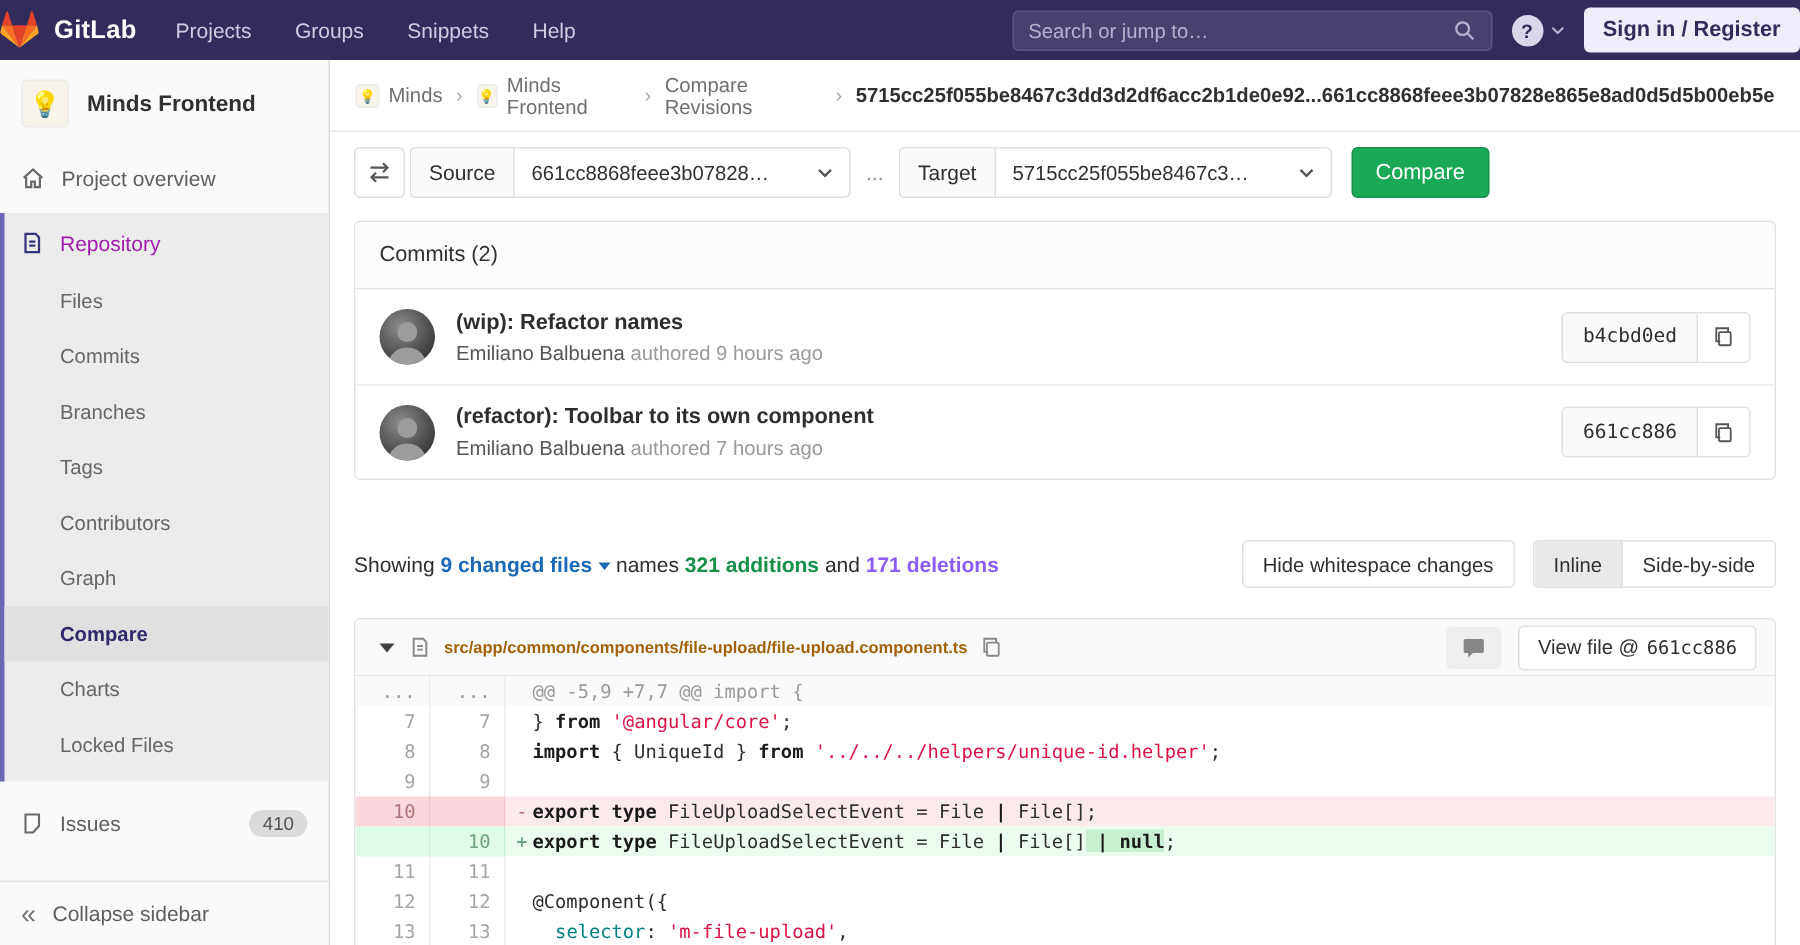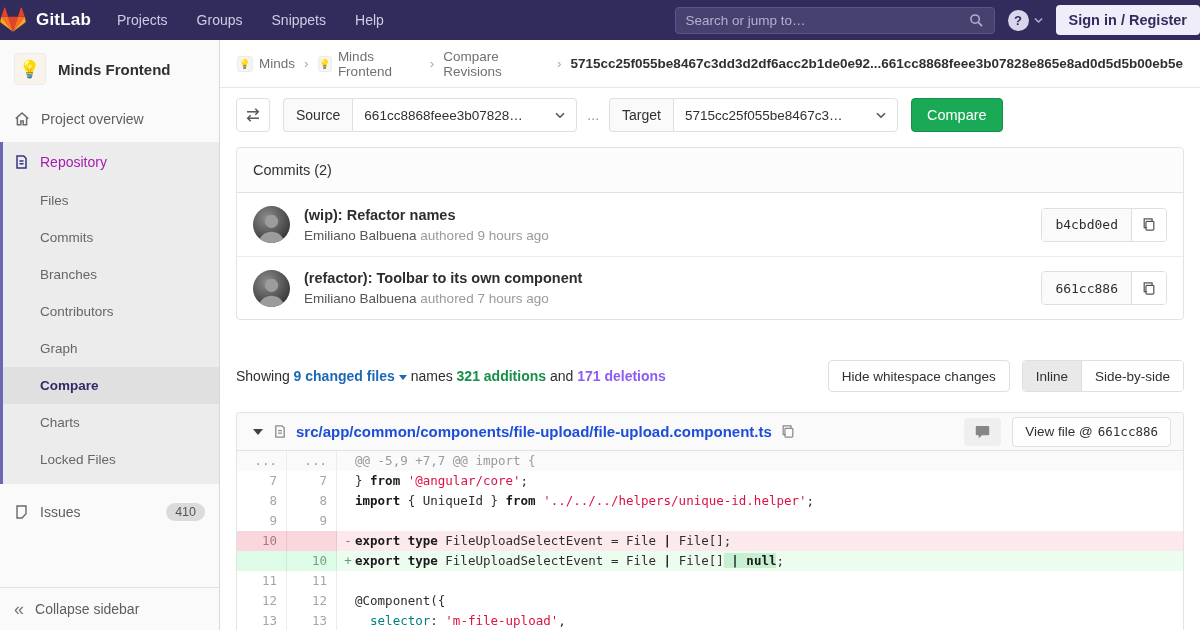--- a/index.html
+++ b/index.html
@@ -47,21 +47,21 @@
   .crumb { display:flex; align-items:center; gap:6px; cursor:pointer; }
   .crumb-avatar { width:16px; height:16px; border-radius:3px; background:#f8f4ec; border:1px solid #ececec; font-size:9px; display:flex; align-items:center; justify-content:center; }
   .crumb-sep { color:#a8a8a8; margin:0 9px; }
   .crumb-current { color:#303030; font-weight:600; }
 
   .content { flex:1; padding:10px 16px 0; overflow:hidden; }
 
   
   .compare-form { display:flex; align-items:center; height:34px; }
   .swap-btn { width:34px; height:34px; border:1px solid #dfdfdf; border-radius:4px; background:#fff; display:flex; align-items:center; justify-content:center; cursor:pointer; }
-  .form-group { display:flex; margin-left:13px; height:34px; }
+  .form-group { display:flex; margin-left:3px; height:34px; }
   .group-label { background:#fafafa; border:1px solid #dfdfdf; border-right:none; border-radius:4px 0 0 4px; padding:0 12px; display:flex; align-items:center; font-size:14px; color:#303030; }
   .ref-dropdown { width:225px; border:1px solid #dfdfdf; border-radius:0 4px 4px 0; background:#fff; display:flex; align-items:center; justify-content:space-between; padding:0 11px; font-size:13.5px; color:#303030; cursor:pointer; }
   .form-dots { color:#909090; margin:0 10px; }
   .compare-btn { margin-left:13px; height:34px; background:#1aaa55; border:1px solid #168f48; border-radius:4px; color:#fff; font-size:14.5px; padding:0 15px; cursor:pointer; font-family:"Liberation Sans",sans-serif; }
 
   
   .commits-panel { margin-top:15px; border:1px solid #e3e3e3; border-radius:4px; }
   .commits-header { height:45px; display:flex; align-items:center; padding:0 16px; border-bottom:1px solid #e3e3e3; background:#fcfcfc; font-size:14.5px; color:#303030; border-radius:4px 4px 0 0; }
   .commit-row { height:63px; display:flex; align-items:center; padding:0 16px; }
   .commit-row + .commit-row { border-top:1px solid #ededed; }
@@ -84,21 +84,21 @@
   .showing-right { margin-left:auto; display:flex; align-items:center;justify-content:center; }
   .btn-white { height:32px; background:#fff; border:1px solid #dfdfdf; border-radius:4px; font-size:13.5px; color:#303030; padding:0 13px; cursor:pointer; font-family:"Liberation Sans",sans-serif; }
   .seg-group { display:flex; margin-left:12px; border:1px solid #dfdfdf; border-radius:4px; overflow:hidden; height:32px; }
   .seg { display:flex; align-items:center; padding:0 13px; font-size:13.5px; color:#303030; cursor:pointer; background:#fff; }
   .seg.active { background:#e9e9e9; border-right:1px solid #dfdfdf; }
 
   
   .diff-panel { margin-top:20px; border:1px solid #e3e3e3; border-bottom:none; border-radius:4px 4px 0 0; }
   .diff-header { height:38px; background:#fafafa; border-bottom:1px solid #e3e3e3; border-radius:4px 4px 0 0; display:flex; align-items:center; padding:0 12px; }
   .tri-down { width:0; height:0; border-left:5px solid transparent; border-right:5px solid transparent; border-top:6px solid #404040; margin:0 10px 0 4px; cursor:pointer; }
-  .diff-path { font-weight:bold; font-size:15px; color:#1d4ed8; margin:0 9px; cursor:pointer; }
+  .diff-path { font-weight:bold; font-size:11px; color:#a16207; margin:0 9px; cursor:pointer; }
   .diff-header-right { margin-left:auto; display:flex; align-items:center; }
   .bubble-btn { width:37px; height:28px; background:#efefef; border:none; border-radius:4px; display:flex; align-items:center; justify-content:center; cursor:pointer; }
   .view-file-btn { margin-left:11px; height:30px; background:#fff; border:1px solid #dfdfdf; border-radius:4px; display:flex; align-items:center; gap:5px; padding:0 12px; font-size:13.5px; color:#303030; cursor:pointer; font-family:"Liberation Sans",sans-serif; }
   .view-sha { font-family:"DejaVu Sans Mono",monospace; font-size:12.5px; }
 
   .diff-table { font-family:"DejaVu Sans Mono",monospace; font-size:12.5px; line-height:20px; }
   .d-row { display:flex; }
   .ln { width:50px; flex:none; text-align:right; padding-right:9px; color:#a5a5a5; border-right:1px solid #ececec; cursor:pointer; }
   .code-cell { flex:1; white-space:pre; padding-left:4px; color:#2e2e2e; overflow:hidden; }
   .marker { display:inline-block; width:14px; text-align:center; }
@@ -173,20 +173,21 @@
         <svg width="15" height="16" viewBox="0 0 16 16" fill="none" stroke="#35357f" stroke-width="1.6">
           <path d="M3.2 1.5h7.2l2.4 2.6v10.4H3.2z"></path>
             <path d="M5.8 7h4.4M5.8 9.8h4.4"></path>
         </svg>
         <span>Repository</span>
       </div>
       <div id="repo-items">
           <div class="repo-sub">Files</div>
           <div class="repo-sub">Commits</div>
           <div class="repo-sub">Branches</div>
+          <div class="repo-sub">Tags</div>
           <div class="repo-sub">Contributors</div>
           <div class="repo-sub">Graph</div>
           <div class="repo-sub active">Compare</div>
           <div class="repo-sub">Charts</div>
           <div class="repo-sub">Locked Files</div>
         </div>
     </div>
     <div class="side-item issues-row">
       <svg width="15" height="16" viewBox="0 0 16 16" fill="none" stroke="#6a6a6a" stroke-width="1.5">
         <path d="M3.2 1.6h9.6v8.2L8.6 14.4H3.2z"></path>

